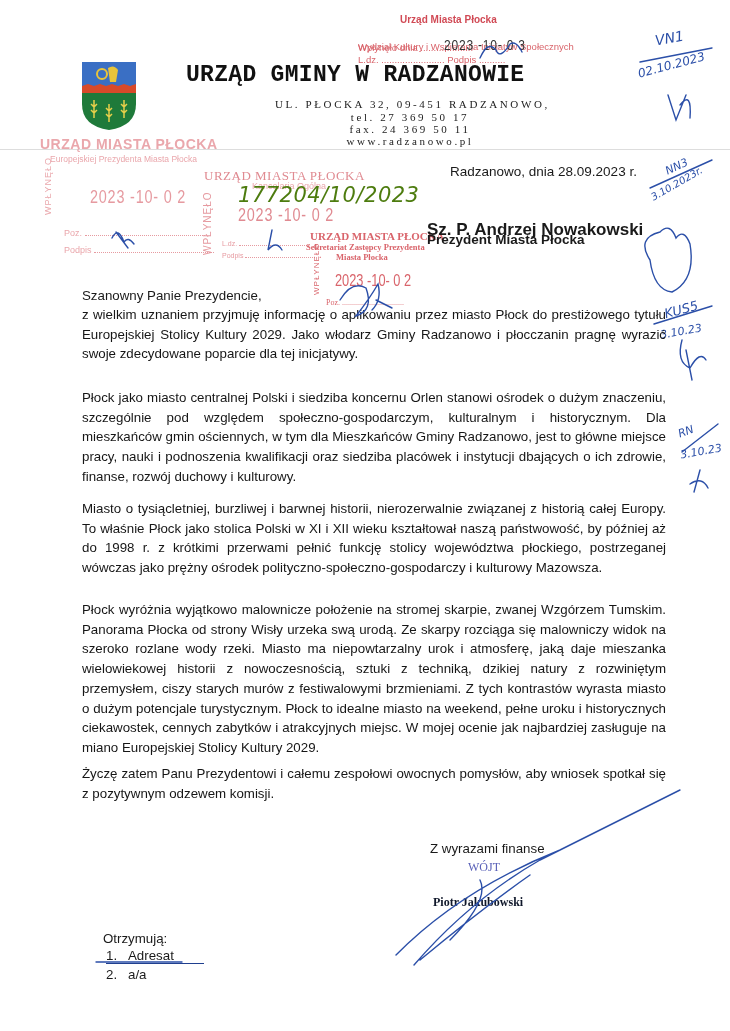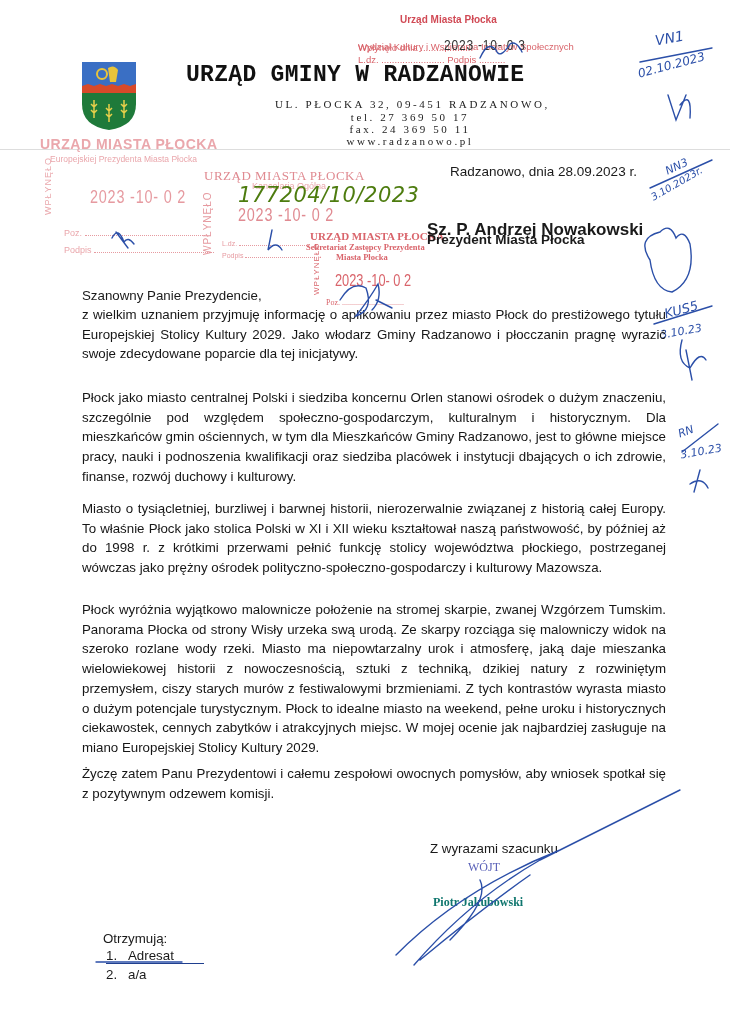--- a/index.html
+++ b/index.html
@@ -43,21 +43,21 @@
   .addr2{left:427px;top:232px;font-size:13.5px;font-weight:bold;}
   .body{left:82px;width:584px;font-size:13.3px;line-height:19.7px;text-align:justify;color:#161616;}
   .salutation{left:82px;top:288px;font-size:13.3px;}
   .p1{top:305px;}
   .p2{top:388px;}
   .p3{top:499px;}
   .p4{top:600px;}
   .p5{top:764px;}
   .closing{left:430px;top:841px;font-size:13.3px;}
   .title-wojt{left:468px;top:860px;font-size:12px;font-weight:normal;color:#5a61b8;font-family:"Liberation Serif",serif;}
-  .signer{left:433px;top:895px;font-size:12px;font-weight:bold;color:#0f766e;font-family:"Liberation Serif",serif;}
+  .signer{left:433px;top:895px;font-size:12px;font-weight:bold;color:#0f172a;font-family:"Liberation Serif",serif;}
   .recv-head{left:103px;top:931px;font-size:13.3px;}
   .recv1{left:106px;top:948px;font-size:13.3px;border-bottom:1.5px solid #1f3f8f;padding-right:30px;}
   .recv2{left:106px;top:967px;font-size:13.3px;}
   .recv-num{display:inline-block;width:22px;}
   .ann{color:#2b4fa8;font-family:"DejaVu Sans",sans-serif;font-style:italic;}
   .ann1{left:655px;top:30px;font-size:14px;transform:rotate(-10deg);}
   .ann1b{left:637px;top:58px;font-size:12px;transform:rotate(-15deg);}
   .ann2{left:665px;top:160px;font-size:11px;transform:rotate(-25deg);}
   .ann2b{left:648px;top:178px;font-size:10px;transform:rotate(-30deg);}
   .ann3{left:664px;top:302px;font-size:13px;transform:rotate(-15deg);}
@@ -138,21 +138,21 @@
 <div class="abs addr1">Sz. P. Andrzej Nowakowski</div>
 <div class="abs addr2">Prezydent Miasta Płocka</div>
 
 <div class="abs salutation">Szanowny Panie Prezydencie,</div>
 <div class="abs body p1">z wielkim uznaniem przyjmuję informację o aplikowaniu przez miasto Płock do prestiżowego tytułu Europejskiej Stolicy Kultury 2029. Jako włodarz Gminy Radzanowo i płocczanin pragnę wyrazić swoje zdecydowane poparcie dla tej inicjatywy.</div>
 <div class="abs body p2">Płock jako miasto centralnej Polski i siedziba koncernu Orlen stanowi ośrodek o dużym znaczeniu, szczególnie pod względem społeczno-gospodarczym, kulturalnym i historycznym. Dla mieszkańców gmin ościennych, w tym dla Mieszkańców Gminy Radzanowo, jest to główne miejsce pracy, nauki i podnoszenia kwalifikacji oraz siedziba placówek i instytucji dbających o ich zdrowie, finanse, rozwój duchowy i kulturowy.</div>
 <div class="abs body p3">Miasto o tysiącletniej, burzliwej i barwnej historii, nierozerwalnie związanej z historią całej Europy. To właśnie Płock jako stolica Polski w XI i XII wieku kształtował naszą państwowość, by później aż do 1998 r. z krótkimi przerwami pełnić funkcję stolicy województwa płockiego, postrzeganej wówczas jako prężny ośrodek polityczno-społeczno-gospodarczy i kulturowy Mazowsza.</div>
 <div class="abs body p4">Płock wyróżnia wyjątkowo malownicze położenie na stromej skarpie, zwanej Wzgórzem Tumskim. Panorama Płocka od strony Wisły urzeka swą urodą. Ze skarpy rozciąga się malowniczy widok na szeroko rozlane wody rzeki. Miasto ma niepowtarzalny urok i atmosferę, jaką daje mieszanka wielowiekowej historii z nowoczesnością, sztuki z techniką, dzikiej natury z rozwiniętym przemysłem, ciszy starych murów z festiwalowymi brzmieniami. Z tych kontrastów wyrasta miasto o dużym potencjale turystycznym. Płock to idealne miasto na weekend, pełne uroku i historycznych ciekawostek, cennych zabytków i atrakcyjnych miejsc. W mojej ocenie jak najbardziej zasługuje na miano Europejskiej Stolicy Kultury 2029.</div>
 <div class="abs body p5">Życzę zatem Panu Prezydentowi i całemu zespołowi owocnych pomysłów, aby wniosek spotkał się z pozytywnym odzewem komisji.</div>
 
-<div class="abs closing">Z wyrazami szacunku</div>
+<div class="abs closing">Z wyrazami finanse</div>
 <div class="abs title-wojt">WÓJT</div>
 <div class="abs signer">Piotr Jakubowski</div>
 
 <div class="abs recv-head">Otrzymują:</div>
 <div class="abs recv1"><span class="recv-num">1.</span><span>Adresat</span></div>
 <div class="abs recv2"><span class="recv-num">2.</span><span>a/a</span></div>
 
 <svg class="overlay" width="730" height="1031">
   <g fill="none" stroke="#2b4fa8" stroke-width="1.4" stroke-linecap="round">
     <path d="M480 58 Q488 40 496 50 Q500 60 510 44 Q516 40 522 52"></path>

